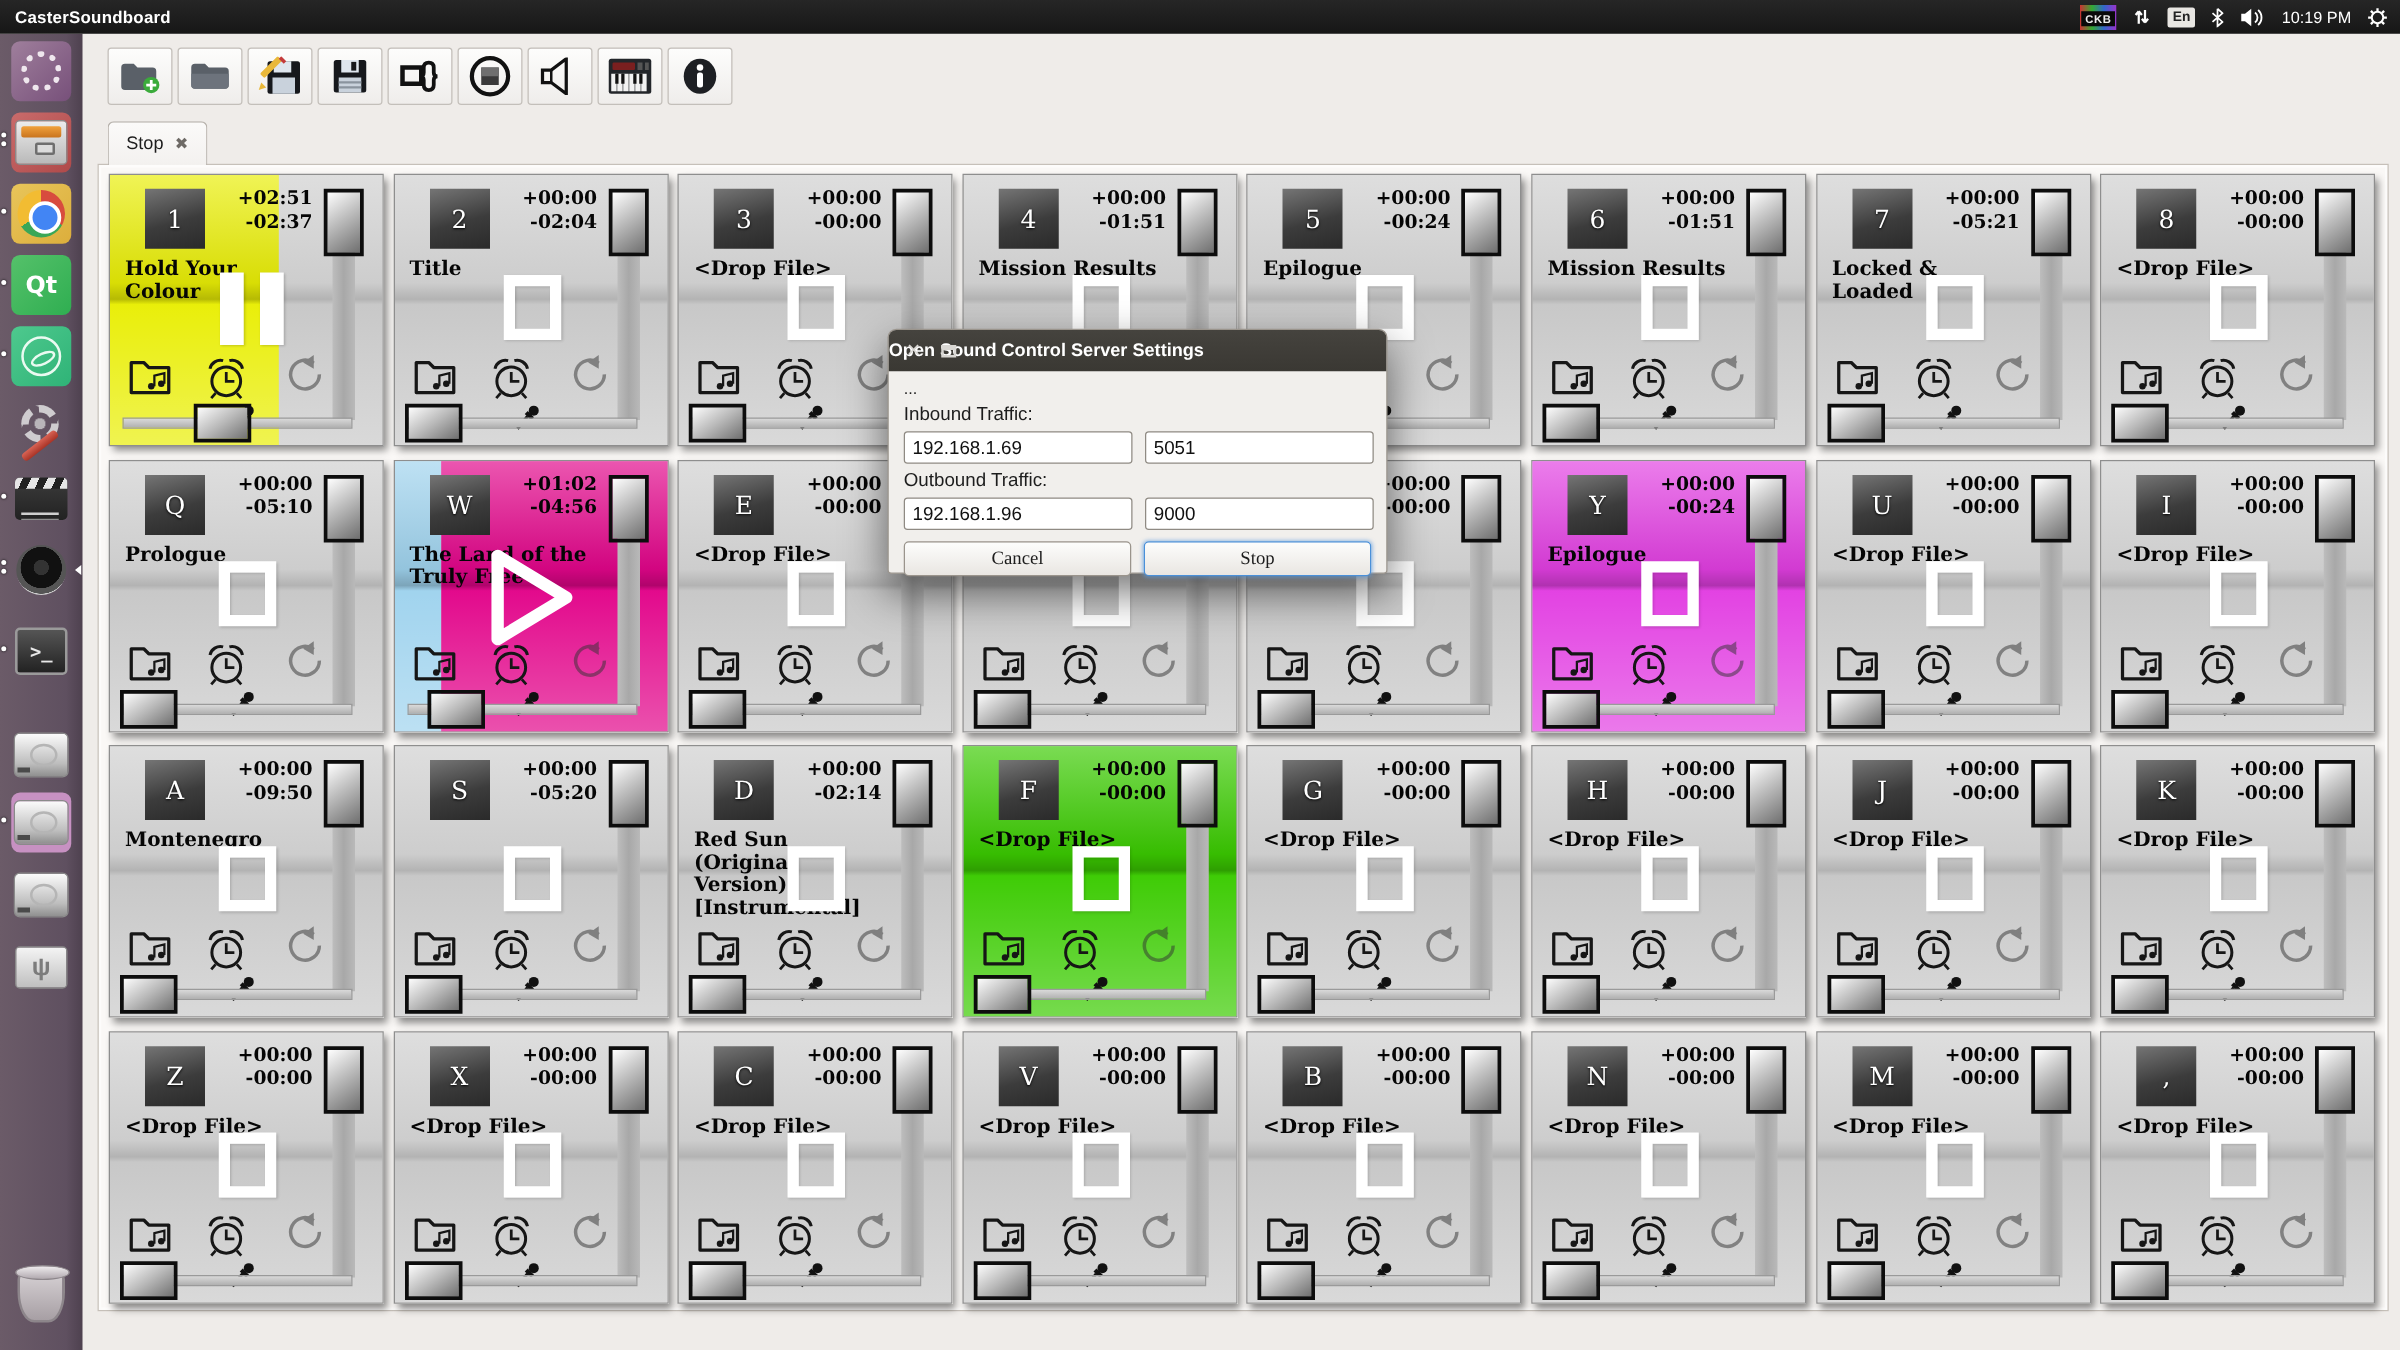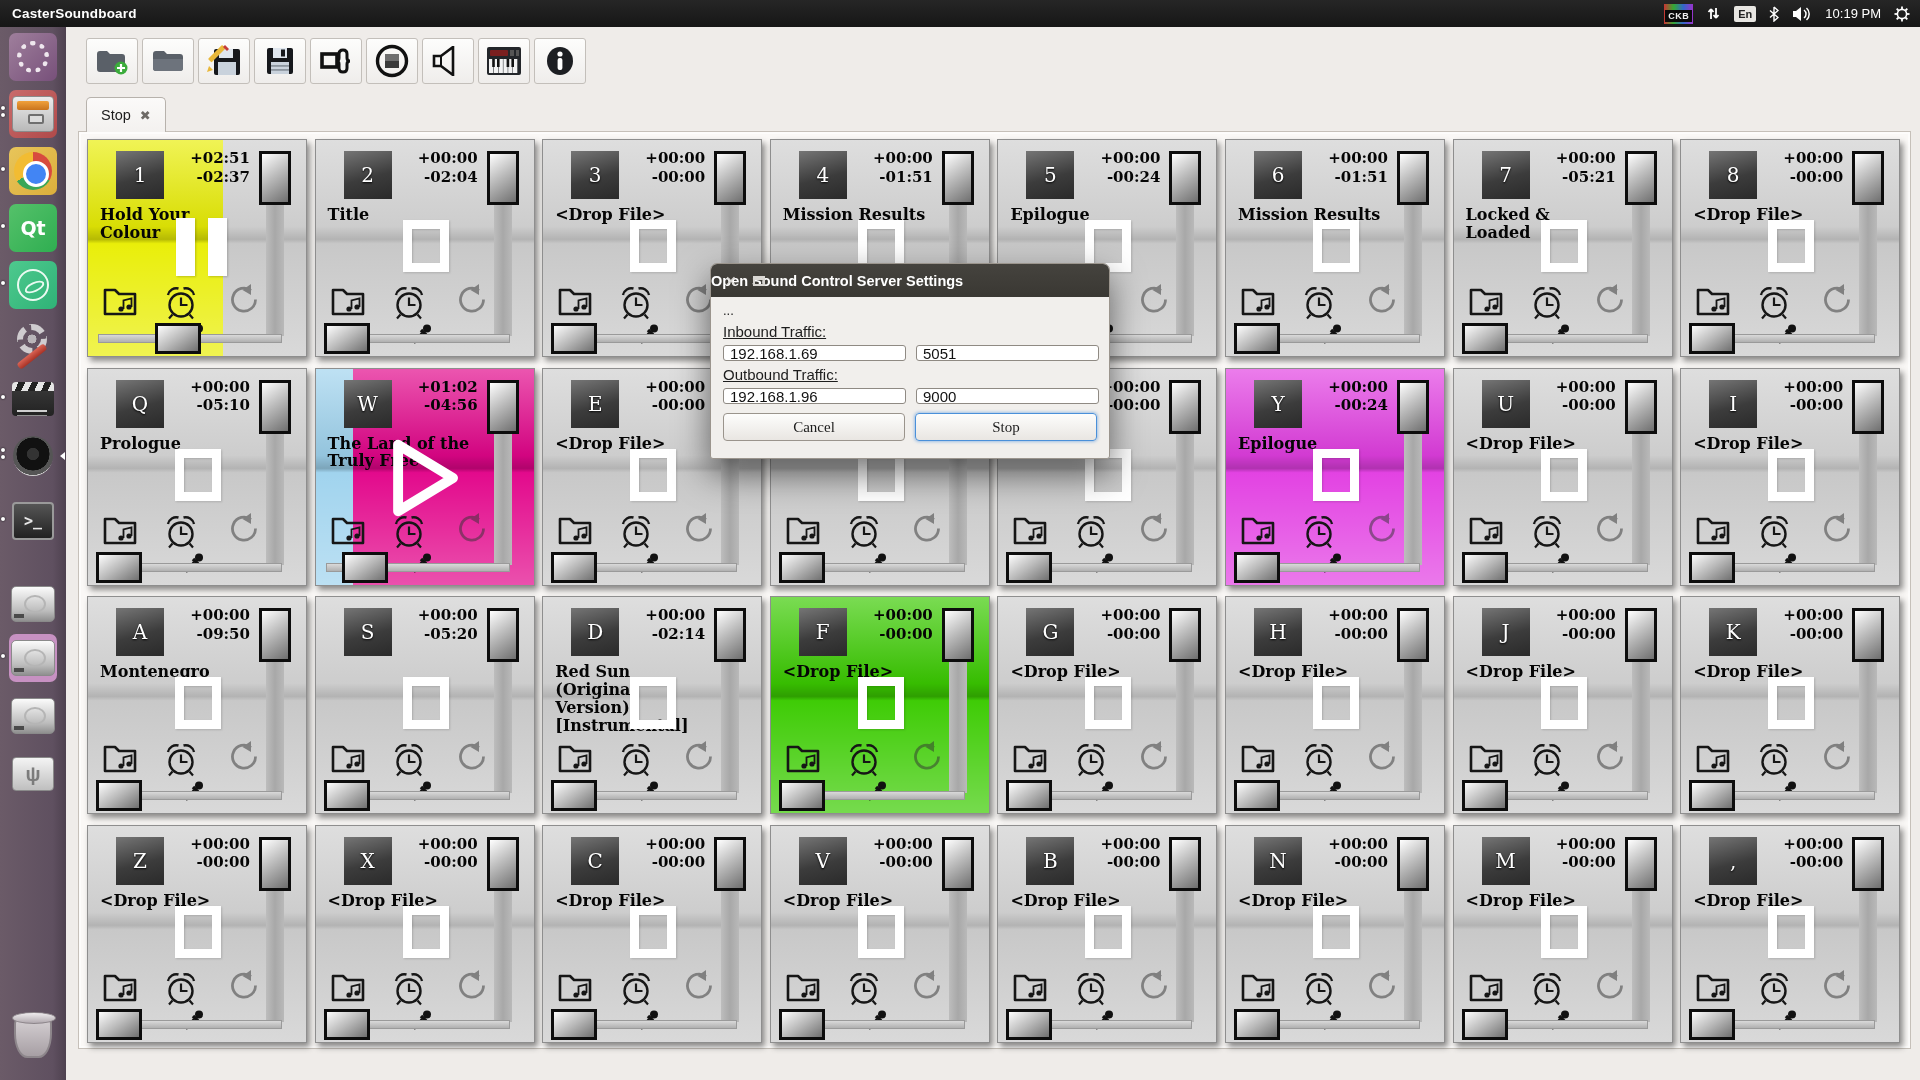--- a/index.html
+++ b/index.html
@@ -88,23 +88,23 @@
   .stat-play { position:absolute; left:74px; top:66px; z-index:4; }
 
   
   .dialog { position:absolute; left:710px; top:263px; width:400px; height:196px; z-index:40; border-radius:7px 7px 3px 3px; box-shadow:0 14px 34px rgba(0,0,0,.55); background:#f1efec; border:1px solid #9b958d; }
   .dtitlebar { height:33px; background:linear-gradient(#45433e,#3a3833); border-radius:6px 6px 0 0; position:relative; display:flex; align-items:center; }
   .dtitle { position:absolute; left:0; right:0; text-align:left; color:#fff; font-weight:bold; font-size:14.5px; }
   .dclose { position:absolute; left:14px; color:#d9d7d3; font-size:14px; font-weight:bold; z-index:2; }
   .dmenu { position:absolute; left:42px; width:12px; height:10px; border:2px solid #d9d7d3; border-top-width:4px; z-index:2; }
   .dbody { padding:6px 12px 0 12px; color:#1d1d1d; }
   .dellipsis { font-size:13px; margin-top:0px; }
-  .dlabel { font-size:15px; margin-top:5px;text-decoration:underline; }
+  .dlabel { font-size:15px; margin-top:5px; }
   .drow { display:flex; gap:10px; margin-top:5px; }
-  .dinput { width:183px; height:16px; border:1px solid #8f8a83; border-radius:3px; background:#fff; font-size:15px; padding:0 6px; color:#111; font-family:"Liberation Sans",sans-serif; }
+  .dinput { width:183px; height:26px; border:1px solid #8f8a83; border-radius:3px; background:#fff; font-size:15px; padding:0 6px; color:#111; font-family:"Liberation Sans",sans-serif; }
   .dbuttons { display:flex; gap:10px; margin-top:9px; }
   .dbtn { width:183px; height:28px; border-radius:4px; border:1px solid #9a948c; background:linear-gradient(#fdfdfc,#e9e6e2); font-size:15px; color:#1d1d1d; font-family:Liberation Serif, serif; }
   .dbtn.primary { border:1px solid #4a90d9; box-shadow:0 0 3px 1px rgba(94,155,222,.55); }
 </style>
 </head>
 <body>
 
 <div class="topbar">
   <span class="wtitle">CasterSoundboard</span>
   <div class="tray">

